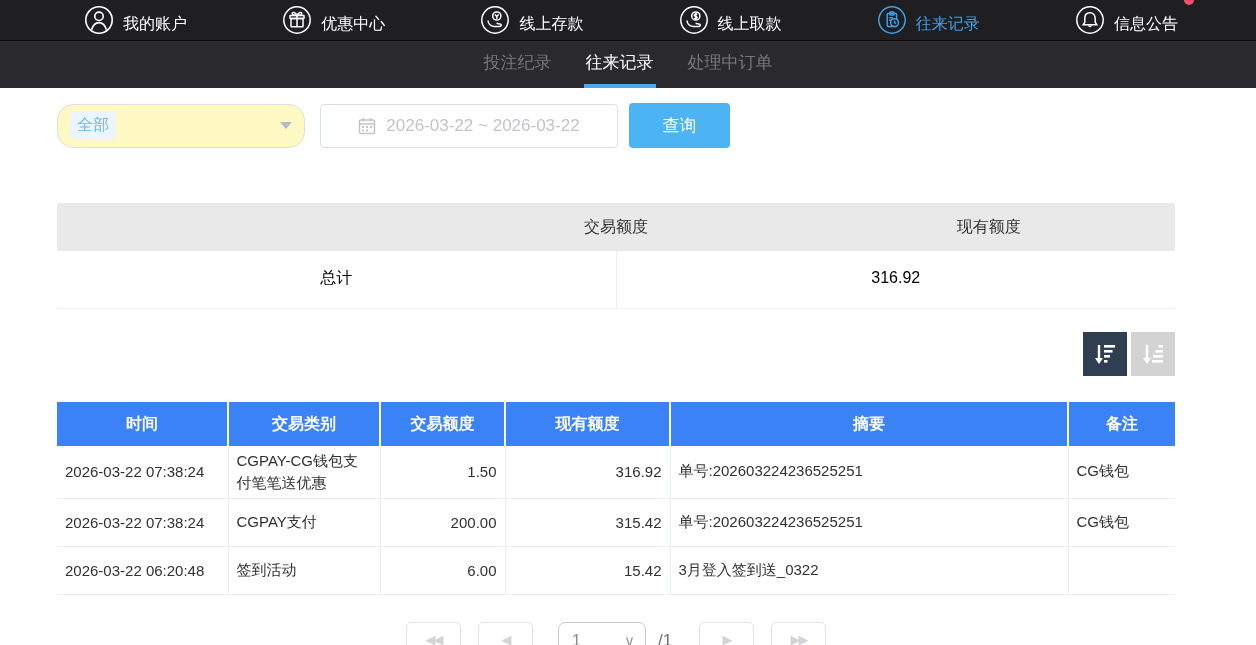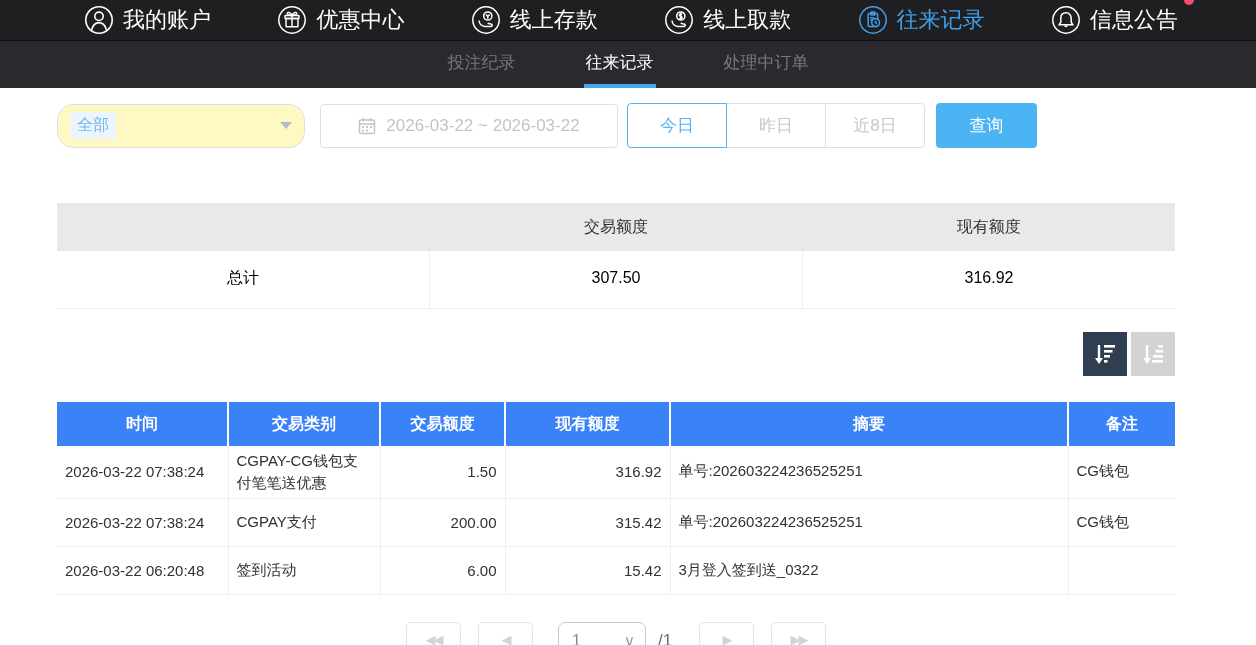--- a/index.html
+++ b/index.html
@@ -4,30 +4,30 @@
 <style>
   * { margin:0; padding:0; box-sizing:border-box; }
   html,body { width:1256px; height:645px; overflow:hidden; background:#fff;
     font-family:"Liberation Sans", sans-serif; }
 
   
   .topnav { height:41px; background:#1f1f22; border-bottom:1px solid #0d0d0f;
     display:flex; align-items:center; justify-content:space-between;
     padding:0 78px 0 84px; }
   .nav-item { display:flex; align-items:flex-end; gap:9px; color:#fff;
-    font-size:22px; cursor:pointer; position:relative; white-space:nowrap; }
+    font-size:16px; cursor:pointer; position:relative; white-space:nowrap; }
   .nav-item svg { display:block; }
   .nav-item.active { color:#3f9fe8; }
   .nav-icon { width:30px; height:30px; display:block; }
   .nav-dot { position:absolute; top:-10px; right:-16px; width:10px; height:10px;
     border-radius:50%; }
 
   
   .tabbar { height:47px; background:#2a2a2e; display:flex; justify-content:center;
-    gap:66px; }
+    gap:30px; }
   .tab { color:#77787c; font-size:17px; line-height:43px; height:47px;
     cursor:pointer; border-bottom:4px solid transparent; padding:0 2px; }
   .tab.active { color:#ffffff; border-bottom-color:#4aa8f0; }
 
   .content { width:1118px; margin-left:57px; }
 
   
   .filter-row { margin-top:15px; display:flex; align-items:center; height:45px; }
   .select-box { width:248px; height:44px; border:1px solid #dcdfe6; border-radius:16px;
     display:flex; align-items:center; padding:0 12px; cursor:pointer; background:#fef9c3; }
@@ -181,37 +181,31 @@
         <line x1="5.5" y1="1" x2="5.5" y2="4.5"></line>
         <line x1="12.5" y1="1" x2="12.5" y2="4.5"></line>
         <rect x="4" y="9" width="2" height="2" fill="#c0c4cc" stroke="none"></rect>
         <rect x="8" y="9" width="2" height="2" fill="#c0c4cc" stroke="none"></rect>
         <rect x="12" y="9" width="2" height="2" fill="#c0c4cc" stroke="none"></rect>
         <rect x="4" y="12.5" width="2" height="2" fill="#c0c4cc" stroke="none"></rect>
         <rect x="8" y="12.5" width="2" height="2" fill="#c0c4cc" stroke="none"></rect>
       </svg>
       <span>2026-03-22 ~ 2026-03-22</span>
     </div>
-    <div class="btn-group">
-      <button class="qbtn active">今日</button>
-      <button class="qbtn">昨日</button>
-      <button class="qbtn">近8日</button>
-    </div>
     <button class="search-btn" style="background:#4db4f4">查询</button>
   </div>
 
   <div class="summary">
     <div class="s-head">
       <div></div>
       <div>交易额度</div>
       <div>现有额度</div>
     </div>
     <div class="s-body">
       <div>总计</div>
-      <div>307.50</div>
       <div>316.92</div>
     </div>
   </div>
 
   <div class="sort-row">
     <button class="sort-btn desc">
       <svg width="28" height="28" viewBox="0 0 28 28">
         <line x1="8" y1="5" x2="8" y2="20" stroke="#fff" stroke-width="2.4"></line>
         <path d="M4 18 L8 24 L12 18 Z" fill="#fff"></path>
         <rect x="13" y="5" width="11" height="2.6" fill="#fff"></rect>

